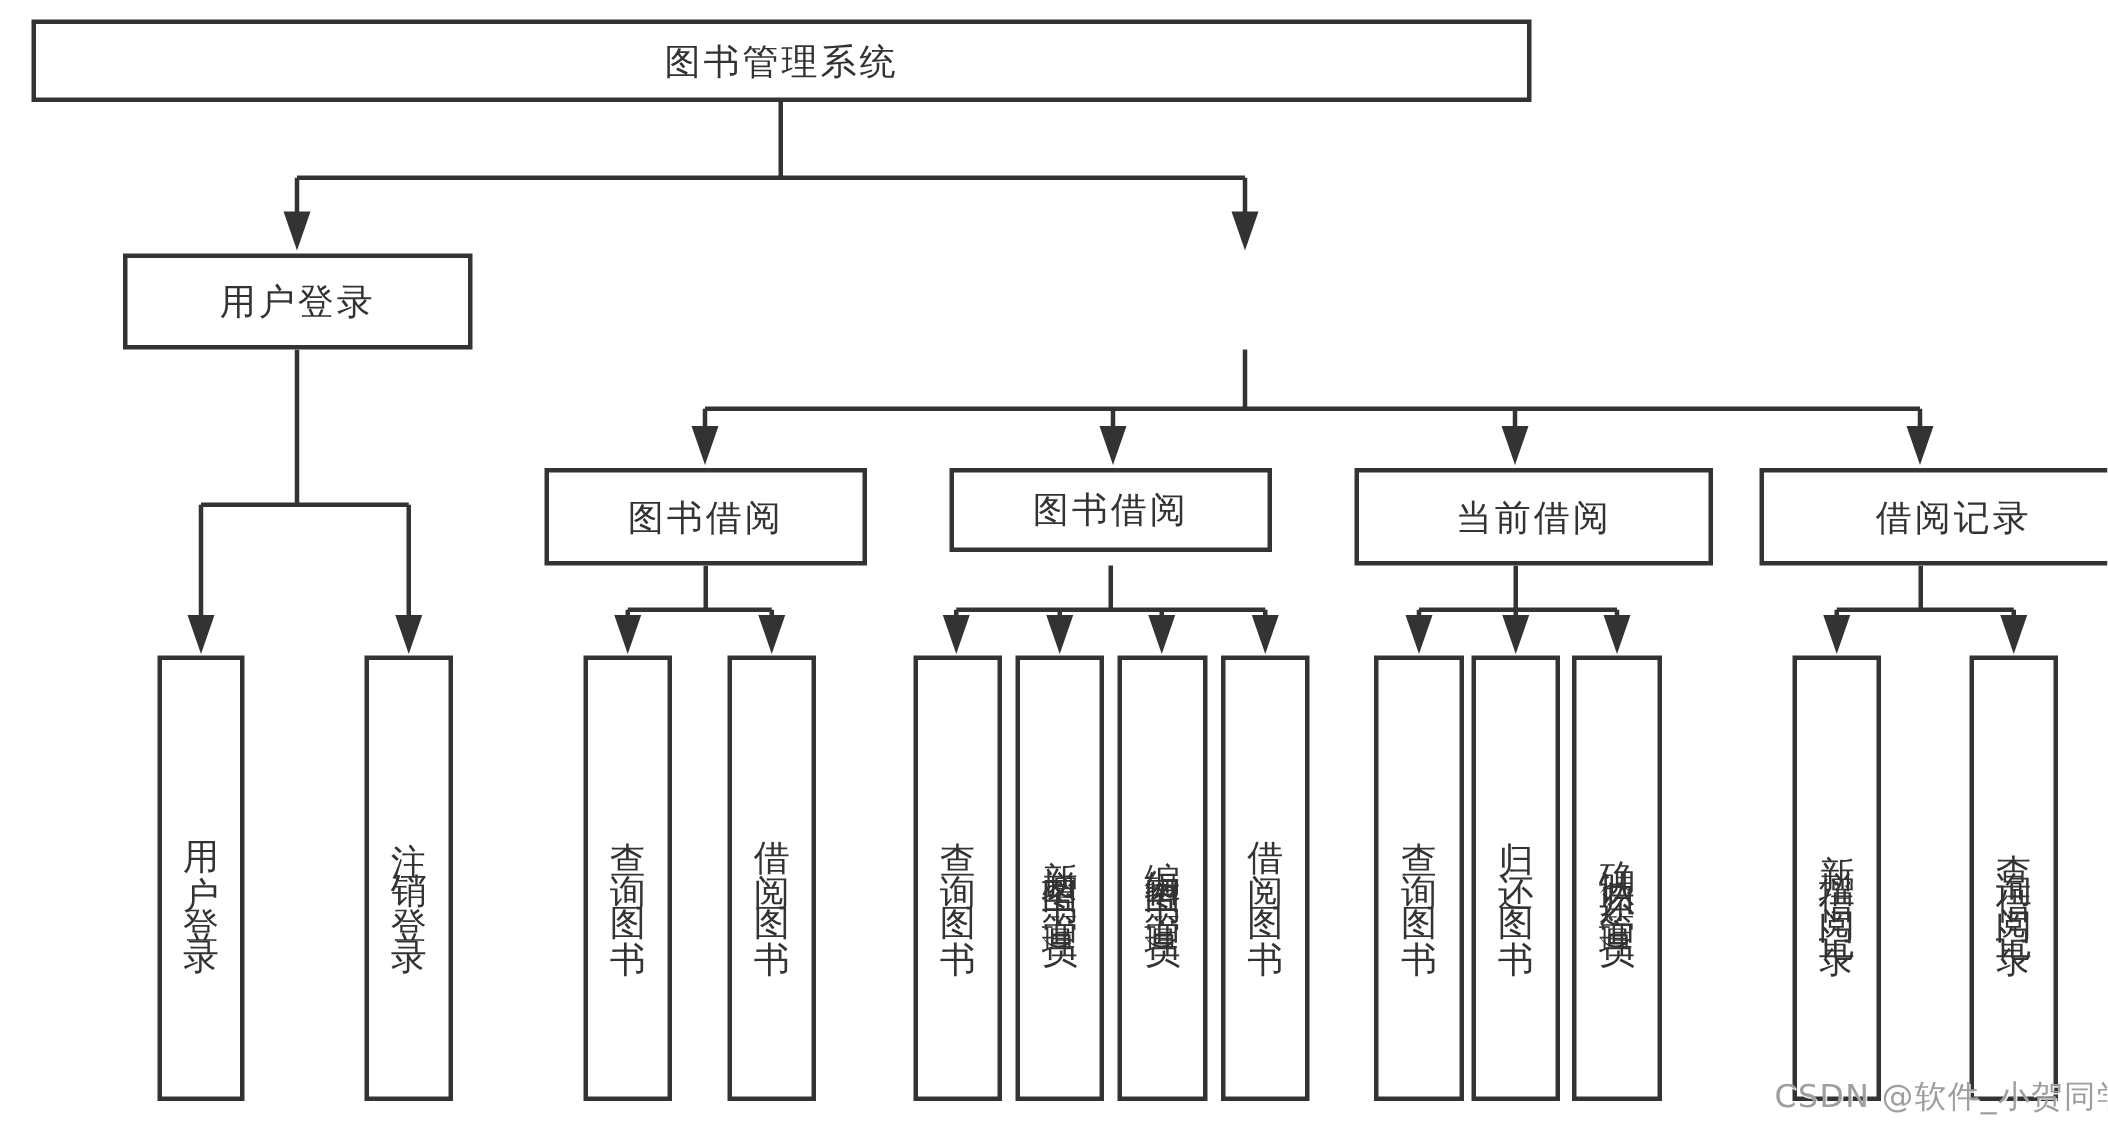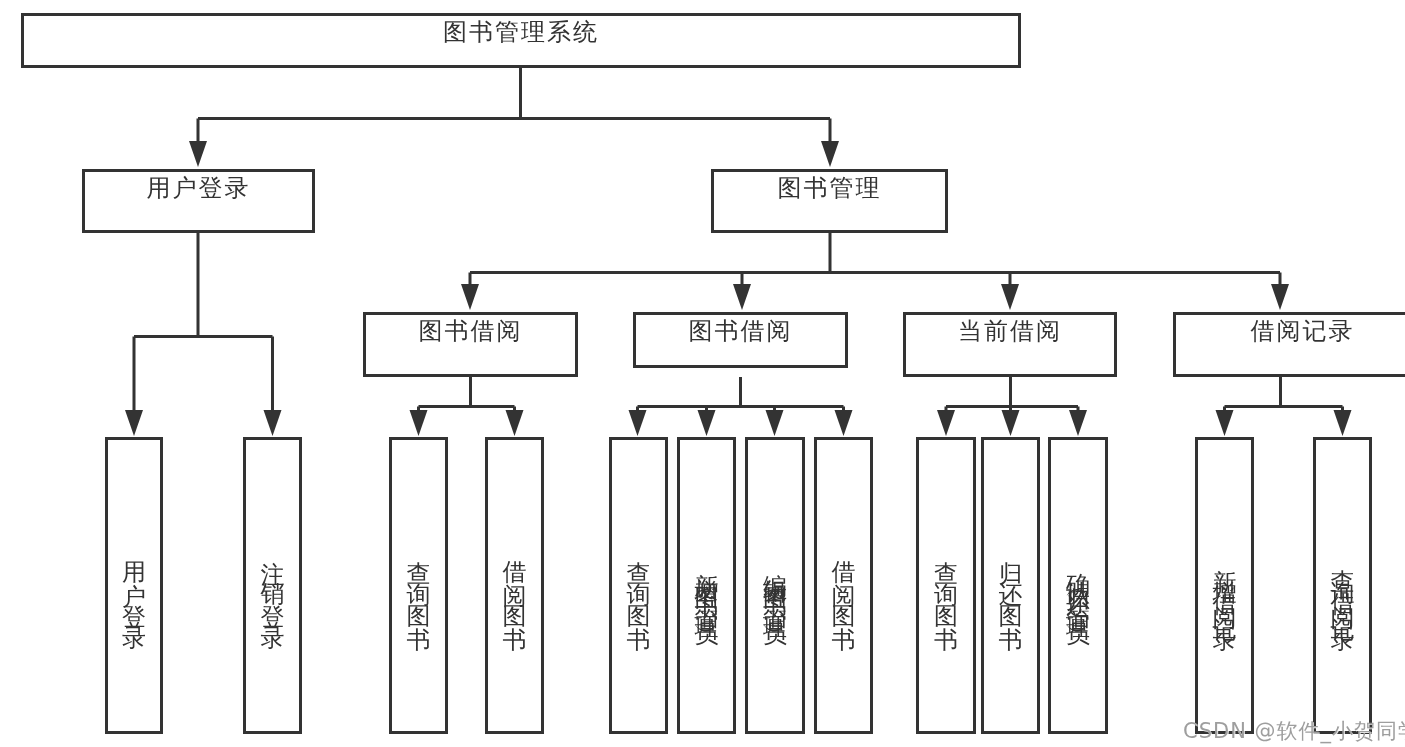--- a/index.html
+++ b/index.html
@@ -10,21 +10,21 @@
     font-family:"DejaVu Sans","Liberation Sans",sans-serif;
     color:#333333;
     overflow:hidden;
   }
   #wires{position:absolute;left:0;top:0;width:1405px;height:747px;}
   .node{
     position:absolute;
     box-sizing:border-box;
     border:3px solid #333333;
     background:#ffffff;
-    display:flex;justify-content:center;
+    display:flex;align-items:center;justify-content:center;
     text-align:center;
   }
   .hlabel{font-size:24px;letter-spacing:2px;white-space:nowrap;}
   .leaf{top:437px;height:297px;}
   .vtext{
     writing-mode:vertical-rl;
     text-orientation:mixed;
     font-size:24px;
     line-height:1;
     white-space:nowrap;
@@ -90,31 +90,28 @@
     </g>
   </svg>
 
   <div class="node" style="left:21px;top:13px;width:1000px;height:55px;">
     <span class="hlabel">图书管理系统</span>
   </div>
 
   <div class="node" style="left:82px;top:169px;width:233px;height:64px;">
     <span class="hlabel">用户登录</span>
   </div>
-  <div class="node" style="left:711px;top:169px;width:237px;height:64px;">
-    <span class="hlabel">图书管理</span>
-  </div>
 
   <div class="node" style="left:363px;top:312px;width:215px;height:65px;">
     <span class="hlabel">图书借阅</span>
   </div>
   <div class="node" style="left:633px;top:312px;width:215px;height:56px;">
     <span class="hlabel">图书借阅</span>
   </div>
-  <div class="node" style="left:903px;top:312px;width:214px;height:65px;">
+  <div class="node" style="left:903px;top:312px;width:239px;height:65px;">
     <span class="hlabel">当前借阅</span>
   </div>
   <div class="node" style="left:1173px;top:312px;width:259px;height:65px;">
     <span class="hlabel">借阅记录</span>
   </div>
 
   <div class="node leaf" style="left:105px;width:58px;">
     <span class="vtext sp4">用户登录</span>
   </div>
   <div class="node leaf" style="left:243px;width:59px;">

